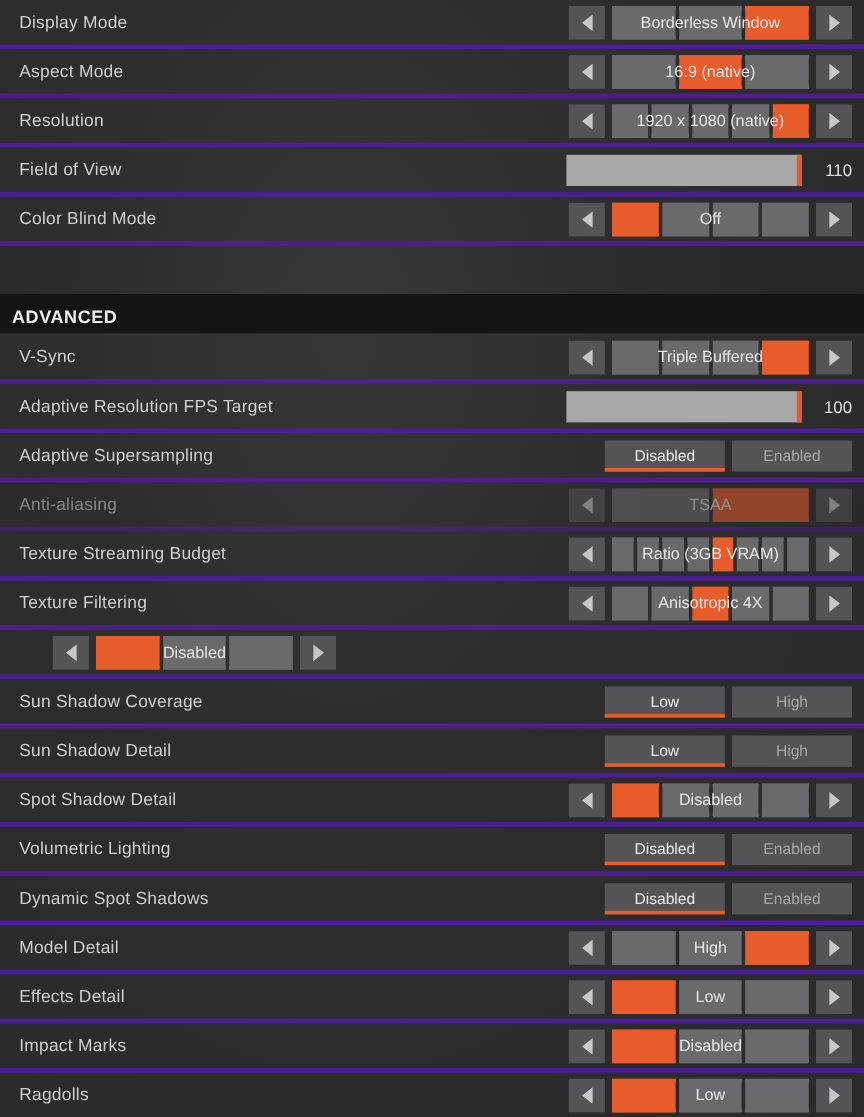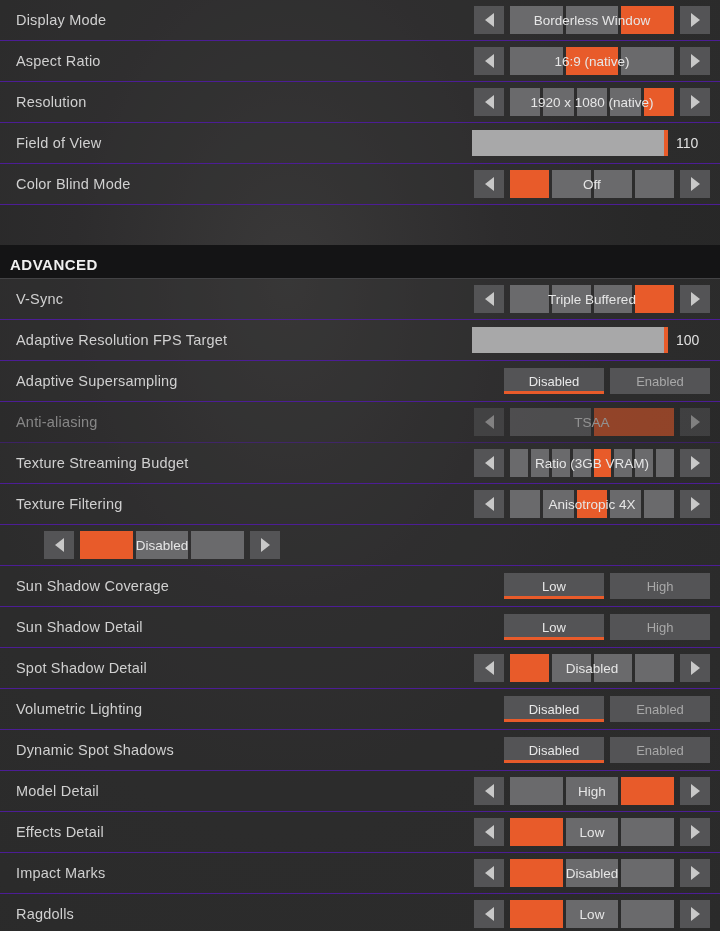--- a/index.html
+++ b/index.html
@@ -8,21 +8,21 @@
   height: 931px;
   background: radial-gradient(ellipse at 40% 30%, #3a3939 0%, #2d2c2d 35%, #282828 60%, #262626 100%);
   color: #d8d8d8;
   overflow: hidden;
   font-size: 14px;
 }
 .row {
   display: flex;
   align-items: center;
   height: 41px;
-  border-bottom: 1px solid #4c1d95;
+  border-bottom: 4px solid #4c1d95;
   padding: 0 10px 0 16px;
   background: rgba(52,51,53,0.35);
 }
 .row.disabled { opacity: 0.55; }
 .label {
   flex: 1;
   font-size: 14.5px;
   color: #d0d0d0;
   letter-spacing: 0.2px;
 }
@@ -99,21 +99,21 @@
   position: relative;
 }
 .slider-fill {
   position: absolute;
   top: 0; bottom: 0; right: 0;
   width: 4px;
   background: #e85b2a;
 }
 .slider-val {
   width: 34px;
-  text-align: left;
+  text-align: right;
   color: #e0e0e0;
   font-size: 14px;
 }
 .toggle-wrap {
   display: flex;
   gap: 6px;
 }
 .toggle-btn {
   width: 100px;
   height: 26px;
@@ -169,21 +169,21 @@
           <span class="select-label">Borderless Window</span>
         </div>
         <div class="arrow">
           <svg viewBox="0 0 9 14">
             <polygon points="0,0 9,7 0,14"></polygon>
           </svg>
         </div>
       </div>
     </div>
     <div class="row">
-      <div class="label">Aspect Ratio</div>
+      <div class="label">Aspect Mode</div>
       <div class="controls">
         <div class="arrow">
           <svg viewBox="0 0 9 14">
             <polygon points="9,0 0,7 9,14"></polygon>
           </svg>
         </div>
         <div class="select-box">
           <div class="segments top-too">
             <div class="seg"></div>
             <div class="seg active"></div>

